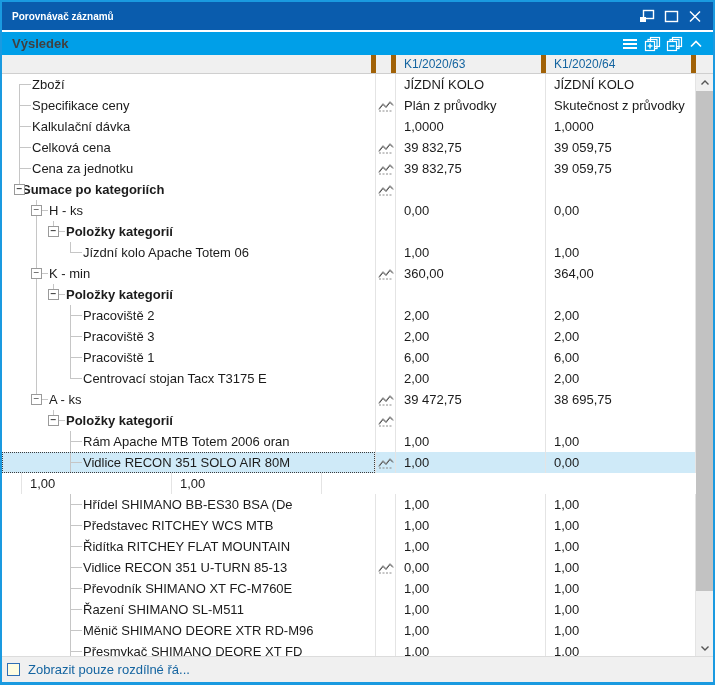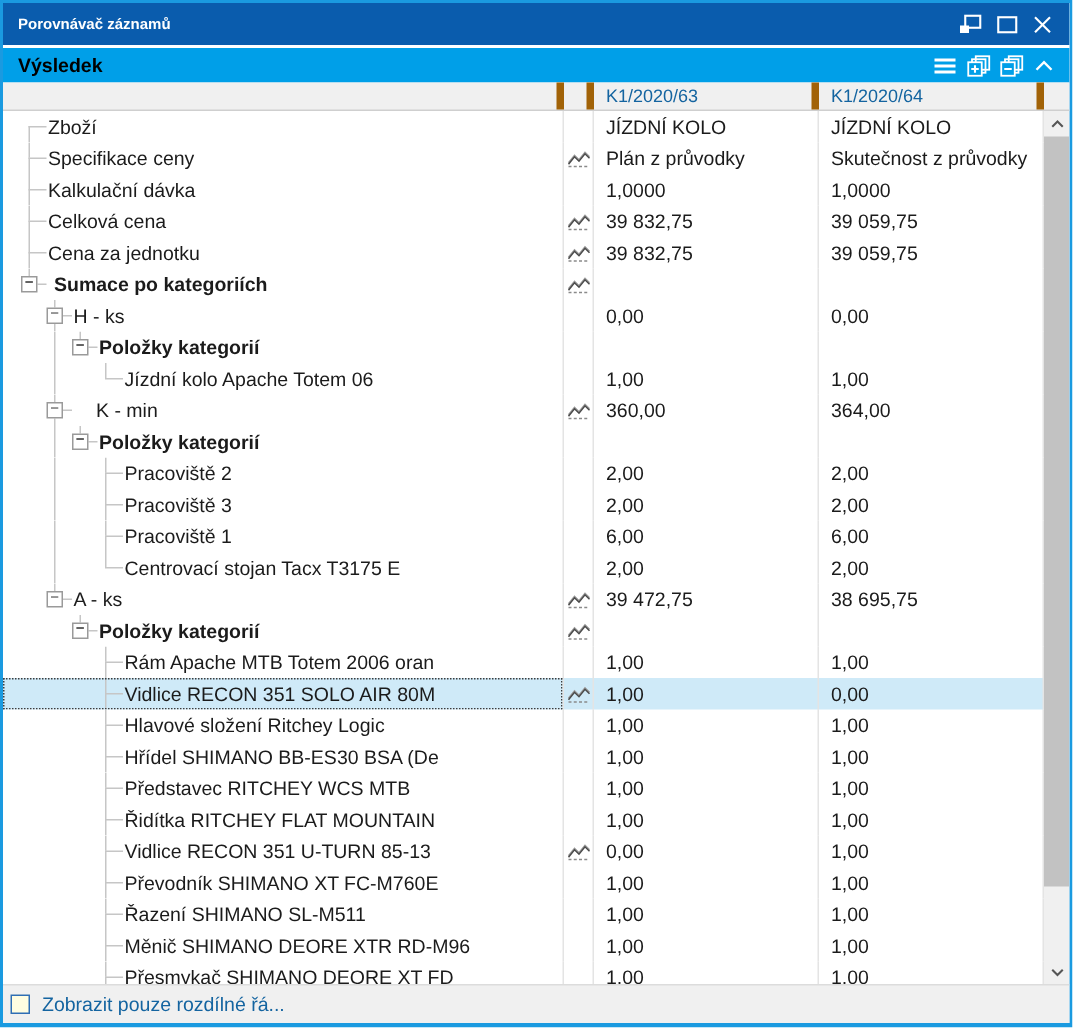--- a/index.html
+++ b/index.html
@@ -7,21 +7,21 @@
   .window{position:relative;width:715px;height:685px;border:2px solid var(--window-border);
           border-bottom-width:3px;background:#fff;overflow:hidden;}
   
   .titlebar{height:28px;background:var(--titlebar);display:flex;align-items:center;
             padding:0 6px 0 10px;color:#fff;}
   .titlebar .title{font-size:10px;font-weight:bold;flex:1;white-space:nowrap;}
   .winbtn{width:24px;height:20px;display:flex;align-items:center;justify-content:center;cursor:default;}
   .gap{height:2px;background:#fff;}
   
   .panelbar{height:23px;background:var(--panel-header);display:flex;align-items:center;
-            padding:0 6px 0 10px;color:#000000;}
+            padding:0 6px 0 10px;color:#404040;}
   .panelbar .ptitle{font-size:13px;font-weight:bold;flex:1;white-space:nowrap;}
   .pbtn{width:22px;height:20px;display:flex;align-items:center;justify-content:center;}
   
   .headerrow{height:19px;background:var(--header-bg);display:flex;border-bottom:1px solid #cfcfcf;
              font-size:12px;color:var(--header-text);}
   .hcell{height:100%;border-right:5px solid #a16207;display:flex;align-items:center;}
   .hcell.lbl{width:374px;}
   .hcell.ico{width:20px;}
   .hcell.val{width:150px;padding-left:8px;}
   .hcell.sb{width:17px;border-right:none;}
@@ -212,21 +212,21 @@
           <div class="cell val">39 832,75</div>
           <div class="cell val">39 059,75</div>
         </div>
         <div class="row bold">
           <div class="cell lbl">
             <div class="vseg" style="left:17px;top:0;height:10px"></div>
             <div class="tick" style="left:17px;width:12px"></div>
             <div class="expbox" style="left:12px">
               <span>−</span>
             </div>
-            <span class="labeltext" style="margin-left:34px">Sumace po kategoriích</span>
+            <span class="labeltext" style="margin-left:20px">Sumace po kategoriích</span>
           </div>
           <div class="cell ico">
             <svg width="16" height="14" viewBox="0 0 16 14">
               <line x1="1" y1="12" x2="15" y2="12" stroke="#8a8a8a" stroke-width="1" stroke-dasharray="2 1.5"></line>
               <polyline points="1,9.5 5,4.5 8,7.5 12,2.5 15,5.5" fill="none" stroke="#9a9a9a" stroke-width="1"></polyline>
               <polyline points="1,10.5 5,5.5 8,8.5 12,3.5 15,6.5" fill="none" stroke="#4a4a4a" stroke-width="1"></polyline>
             </svg>
           </div>
           <div class="cell val"></div>
           <div class="cell val"></div>
@@ -271,21 +271,21 @@
           <div class="cell val">1,00</div>
         </div>
         <div class="row">
           <div class="cell lbl">
             <div class="vseg" style="left:34px;top:0;height:10px"></div>
             <div class="vseg" style="left:34px;top:10px;bottom:0"></div>
             <div class="tick" style="left:34px;width:12px"></div>
             <div class="expbox" style="left:29px">
               <span>−</span>
             </div>
-            <span class="labeltext" style="margin-left:62px">K - min</span>
+            <span class="labeltext" style="margin-left:47px">K - min</span>
           </div>
           <div class="cell ico">
             <svg width="16" height="14" viewBox="0 0 16 14">
               <line x1="1" y1="12" x2="15" y2="12" stroke="#8a8a8a" stroke-width="1" stroke-dasharray="2 1.5"></line>
               <polyline points="1,9.5 5,4.5 8,7.5 12,2.5 15,5.5" fill="none" stroke="#9a9a9a" stroke-width="1"></polyline>
               <polyline points="1,10.5 5,5.5 8,8.5 12,3.5 15,6.5" fill="none" stroke="#4a4a4a" stroke-width="1"></polyline>
             </svg>
           </div>
           <div class="cell val">360,00</div>
           <div class="cell val">364,00</div>
@@ -411,26 +411,20 @@
             <svg width="16" height="14" viewBox="0 0 16 14">
               <line x1="1" y1="12" x2="15" y2="12" stroke="#8a8a8a" stroke-width="1" stroke-dasharray="2 1.5"></line>
               <polyline points="1,9.5 5,4.5 8,7.5 12,2.5 15,5.5" fill="none" stroke="#9a9a9a" stroke-width="1"></polyline>
               <polyline points="1,10.5 5,5.5 8,8.5 12,3.5 15,6.5" fill="none" stroke="#4a4a4a" stroke-width="1"></polyline>
             </svg>
           </div>
           <div class="cell val">1,00</div>
           <div class="cell val">0,00</div>
         </div>
         <div class="row">
-          <div class="cell lbl">
-            <div class="vseg" style="left:68px;top:0;height:10px"></div>
-            <div class="vseg" style="left:68px;top:10px;bottom:0"></div>
-            <div class="tick" style="left:68px;width:12px"></div>
-            <span class="labeltext" style="margin-left:81px">Hlavové složení Ritchey Logic</span>
-          </div>
           <div class="cell ico"></div>
           <div class="cell val">1,00</div>
           <div class="cell val">1,00</div>
         </div>
         <div class="row">
           <div class="cell lbl">
             <div class="vseg" style="left:68px;top:0;height:10px"></div>
             <div class="vseg" style="left:68px;top:10px;bottom:0"></div>
             <div class="tick" style="left:68px;width:12px"></div>
             <span class="labeltext" style="margin-left:81px">Hřídel SHIMANO BB-ES30 BSA (De</span>

